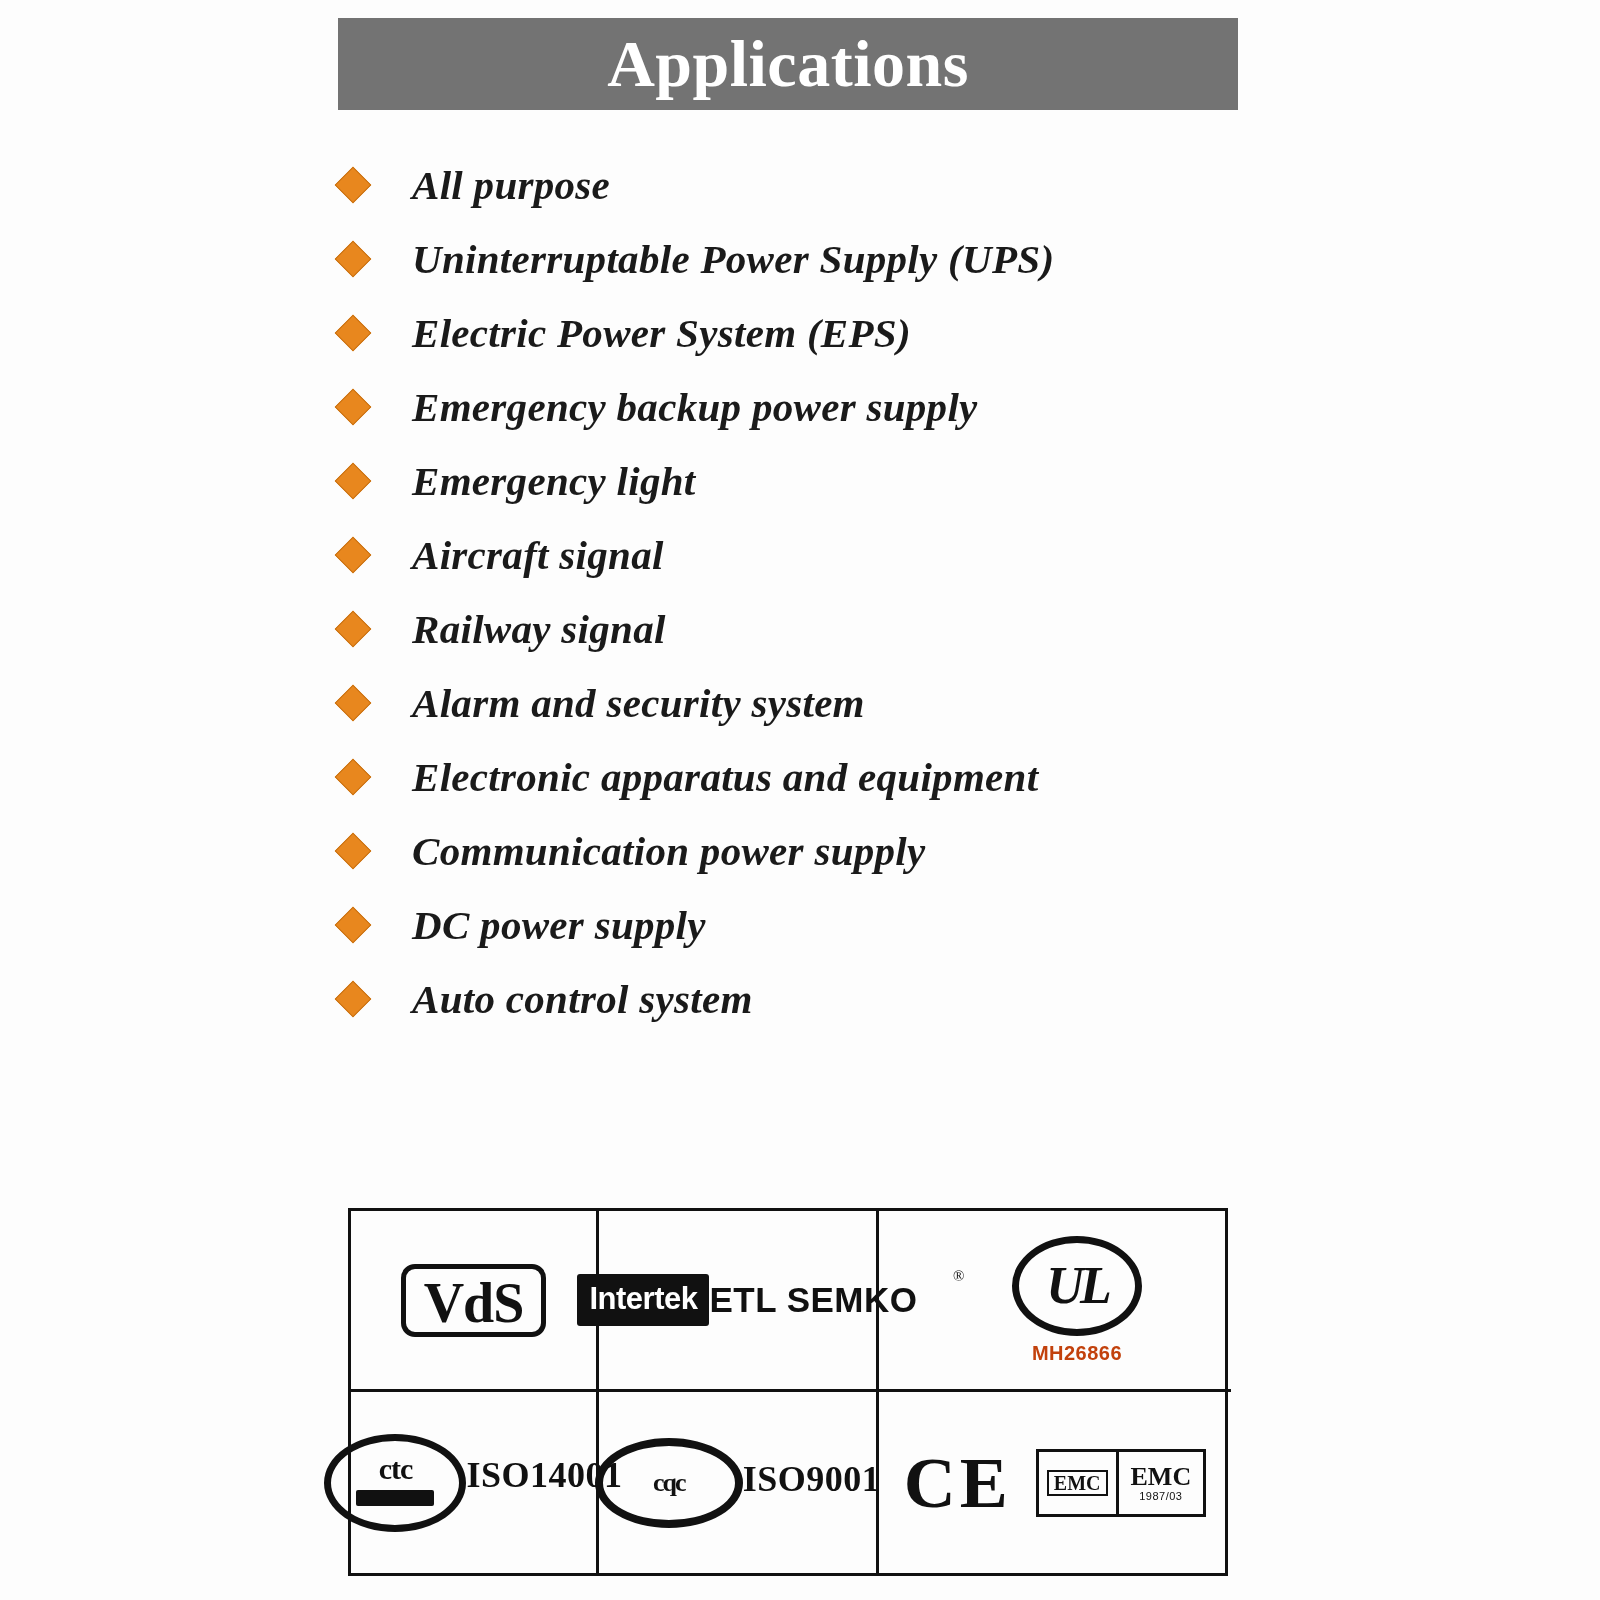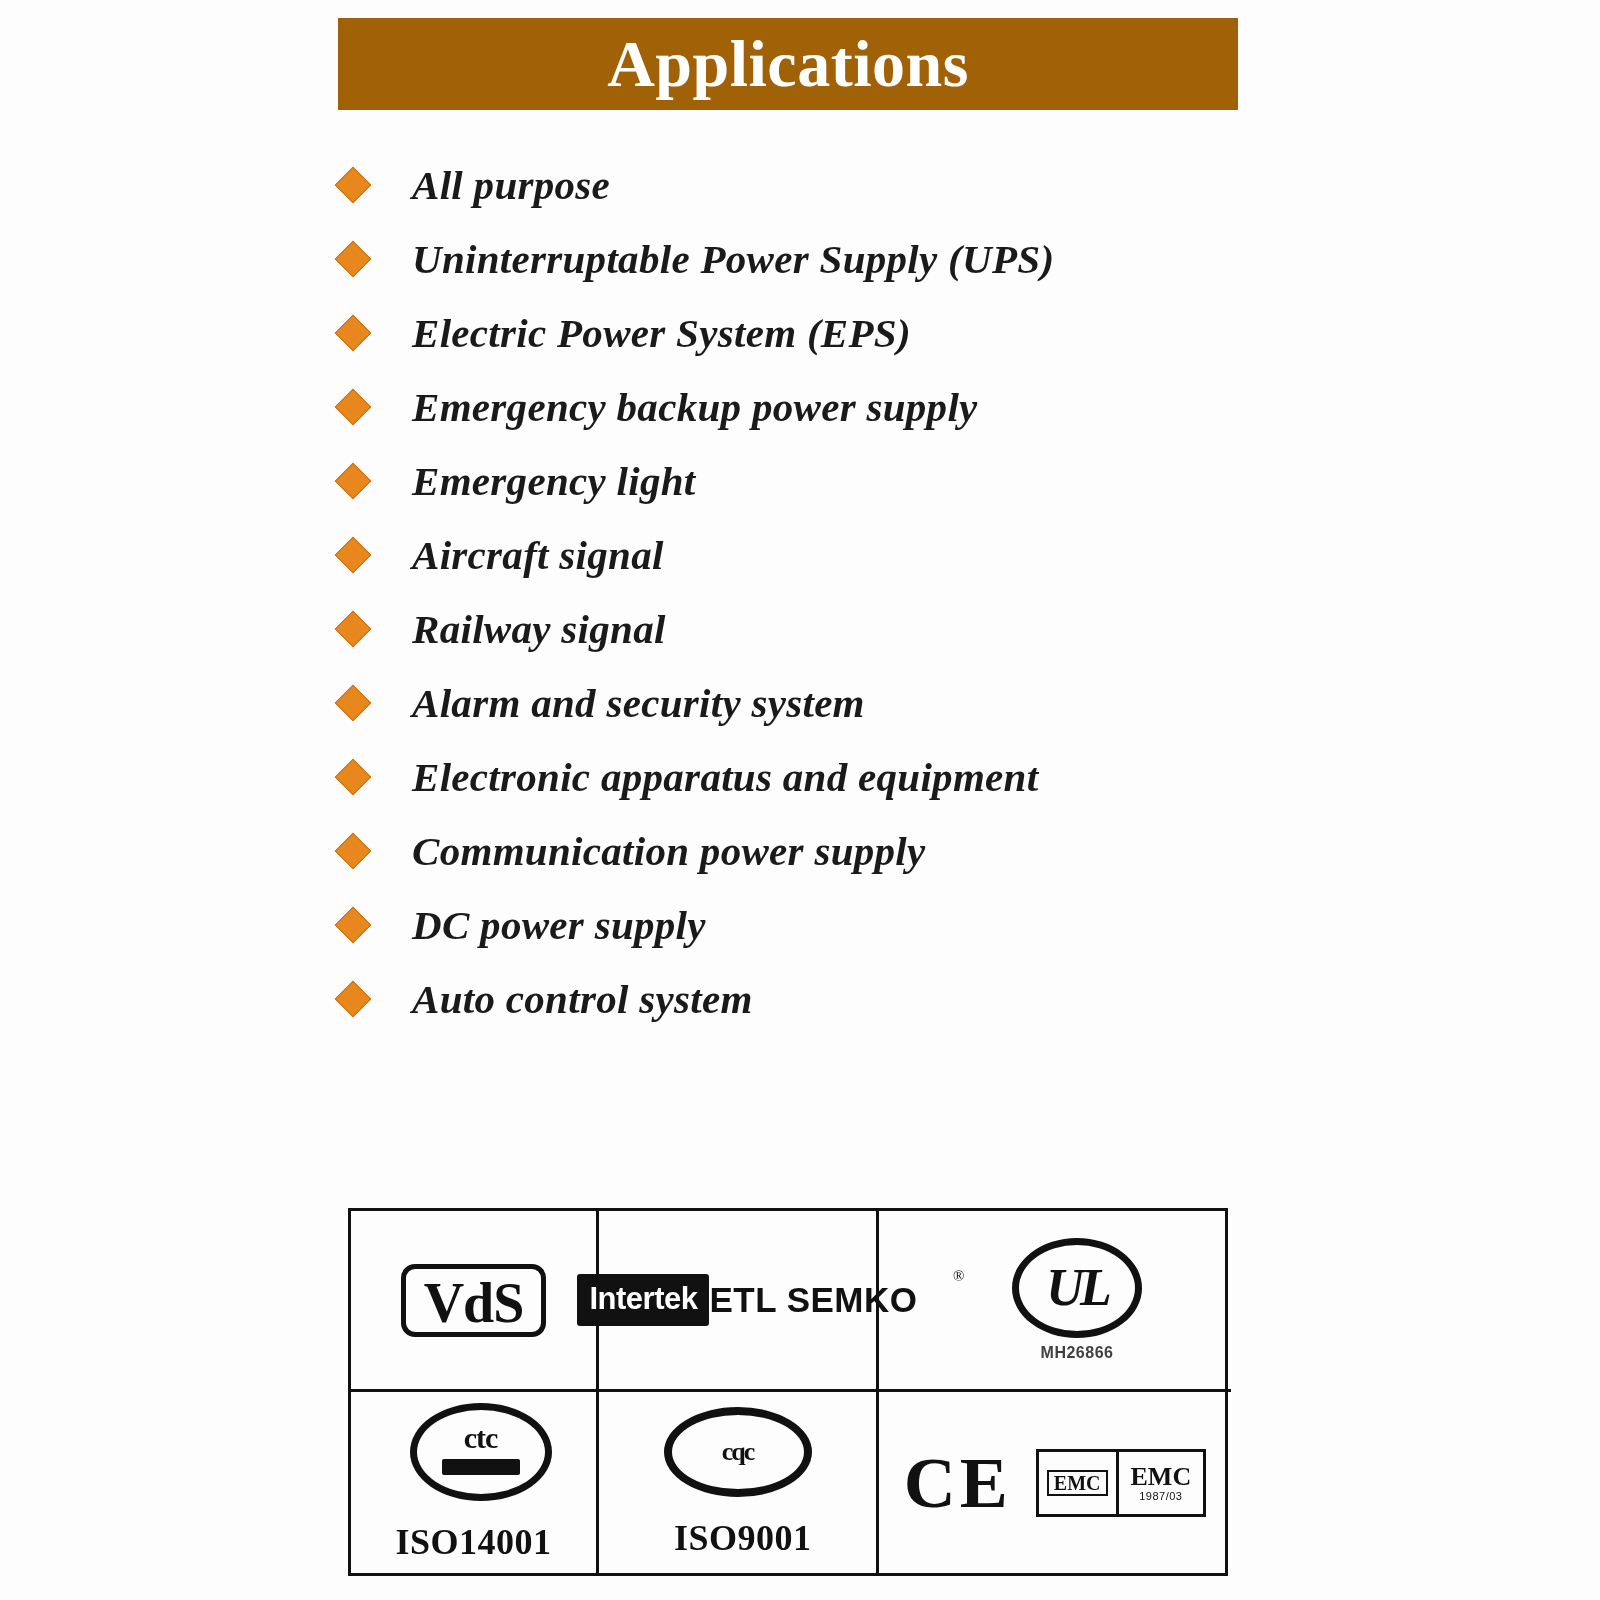--- a/index.html
+++ b/index.html
@@ -22,21 +22,21 @@
     background: #fdfdfd;
   }
 
   
   .banner {
     position: absolute;
     left: 338px;
     top: 18px;
     width: 900px;
     height: 92px;
-    background: #a16207;
+    background: #737373;
     display: flex;
     align-items: center;
     justify-content: center;
   }
   .banner-title {
     color: #ffffff;
     font-family: "Liberation Serif", serif;
     font-weight: bold;
     font-size: 66px;
     letter-spacing: 0.5px;
@@ -160,39 +160,39 @@
     font-family: "Liberation Serif", serif;
     font-weight: bold;
     font-style: italic;
     font-size: 52px;
     color: #111;
     letter-spacing: -4px;
     line-height: 1;
   }
   .ul-file {
     font-family: "Liberation Sans", sans-serif;
-    font-size: 16px;
-    font-weight: bold;
-    color: #404040;
+    font-size: 20px;
+    font-weight: bold;
+    color: #c2410c;
     margin-top: 6px;
     letter-spacing: 0.5px;
   }
   .ul-reg {
     position: absolute;
     left: 74px;
     bottom: 104px;
     font-size: 15px;
     color: #111;
   }
 
   
   .iso-wrap {
     display: flex;
-    flex-direction: column;
-    align-items: flex-end;
+    flex-direction: row;
+    align-items: flex-start;
   }
   .ctc-oval {
     width: 128px;
     height: 84px;
     border: 7px solid #111;
     border-radius: 50%;
     display: flex;
     align-items: center;
     justify-content: center;
     flex-direction: column;

